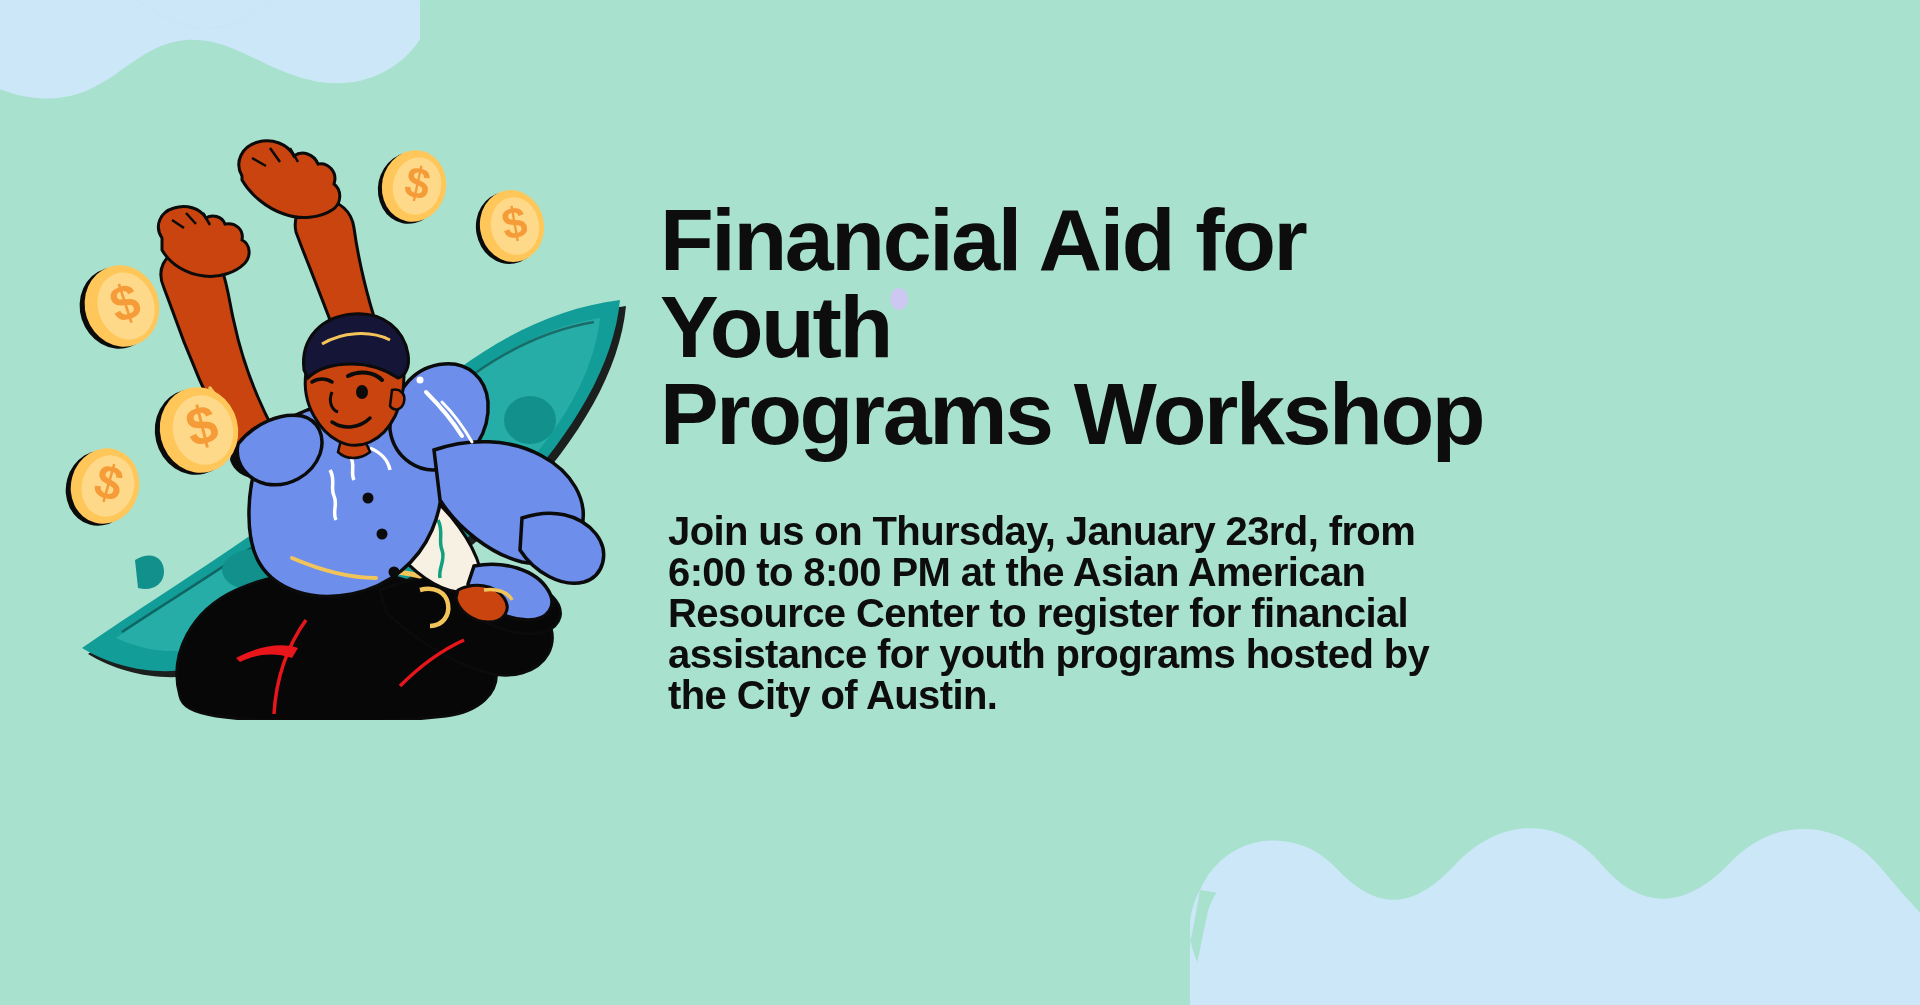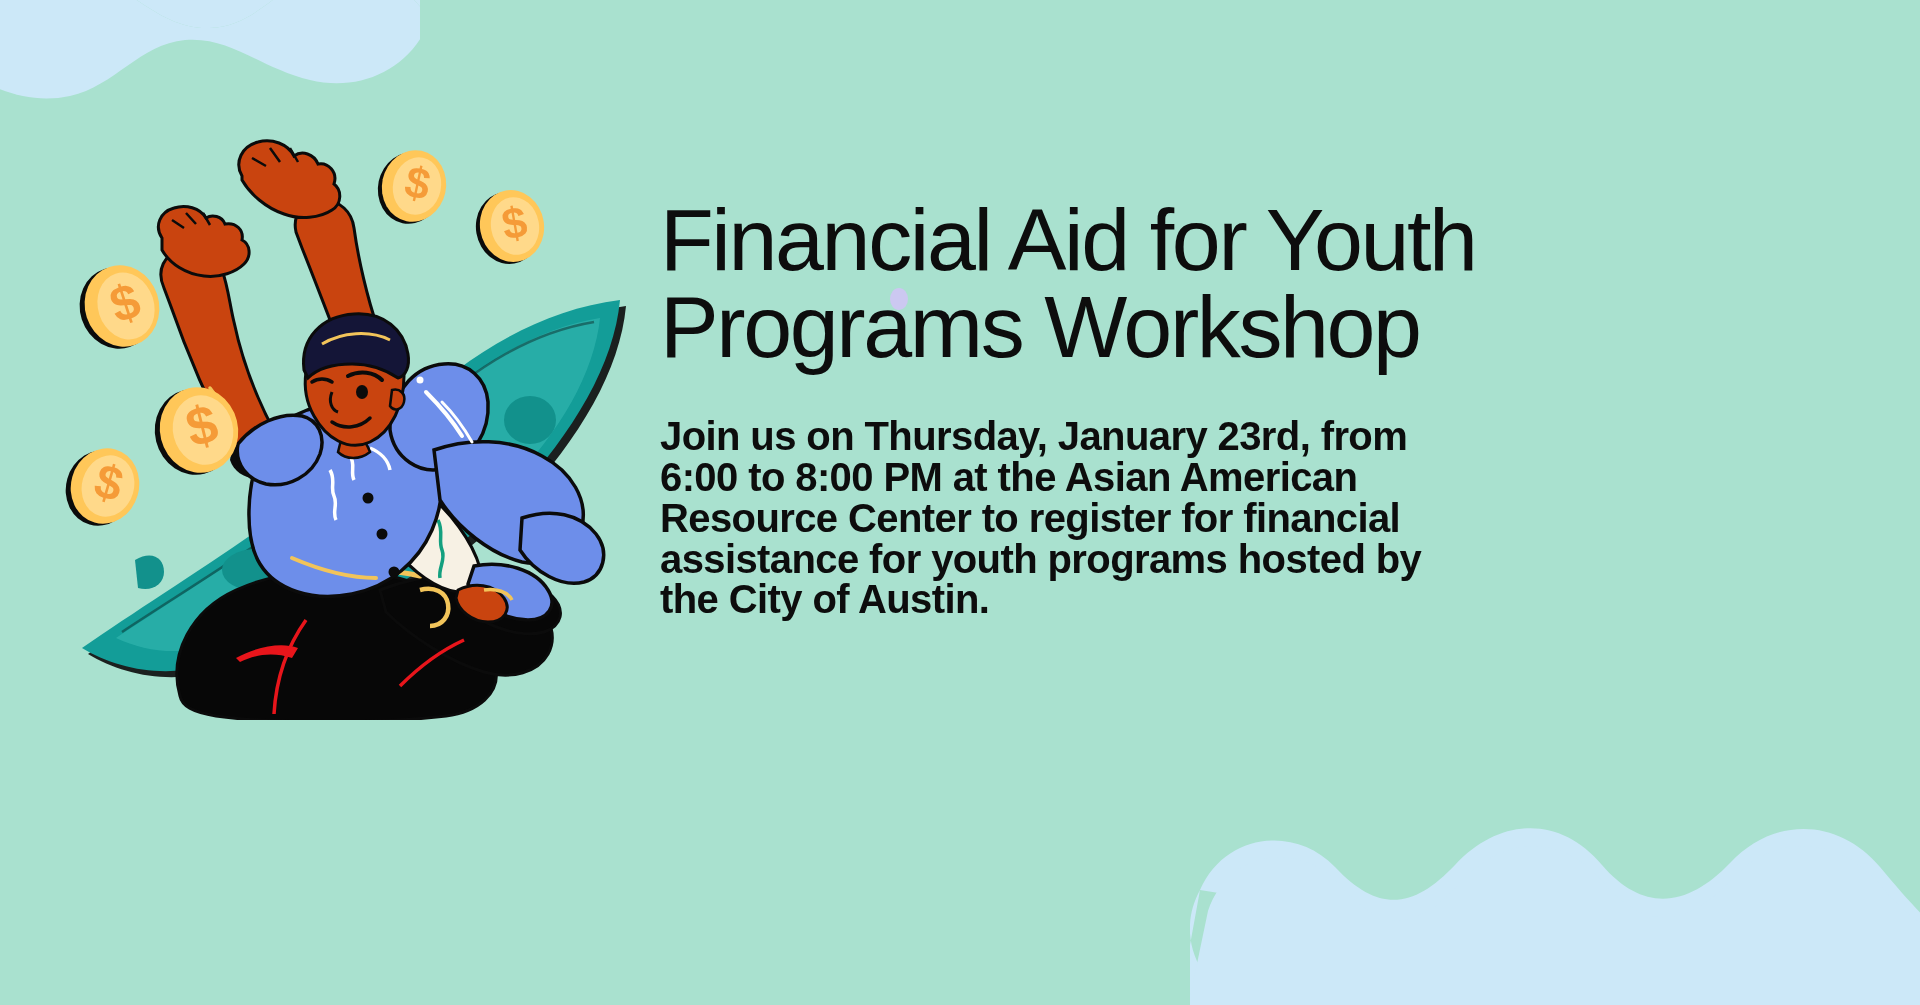--- a/index.html
+++ b/index.html
@@ -47,30 +47,30 @@
   
   #text-col {
     position: absolute;
     left: 660px;
     top: 196px;
     width: 880px;
   }
   #headline {
     margin: 0;
     color: #0d0d0d;
-    font-weight: 400;
+    font-weight: 700;
     font-size: 88px;
     line-height: 0.99;
     letter-spacing: -2.4px;
     font-stretch: condensed;
     font-family: "Liberation Sans Narrow", "Liberation Sans", "DejaVu Sans Condensed", sans-serif;
     white-space: pre-line;
   }
   #body-copy {
-    margin: 0;
+    margin: 8px;
     padding-top: 46px;
     color: #0d0d0d;
     font-weight: 700;
     font-size: 40px;
     line-height: 1.02;
     letter-spacing: -0.6px;
     font-family: "Liberation Sans Narrow", "Liberation Sans", "DejaVu Sans Condensed", sans-serif;
     white-space: pre-line;
     max-width: 800px;
   }

